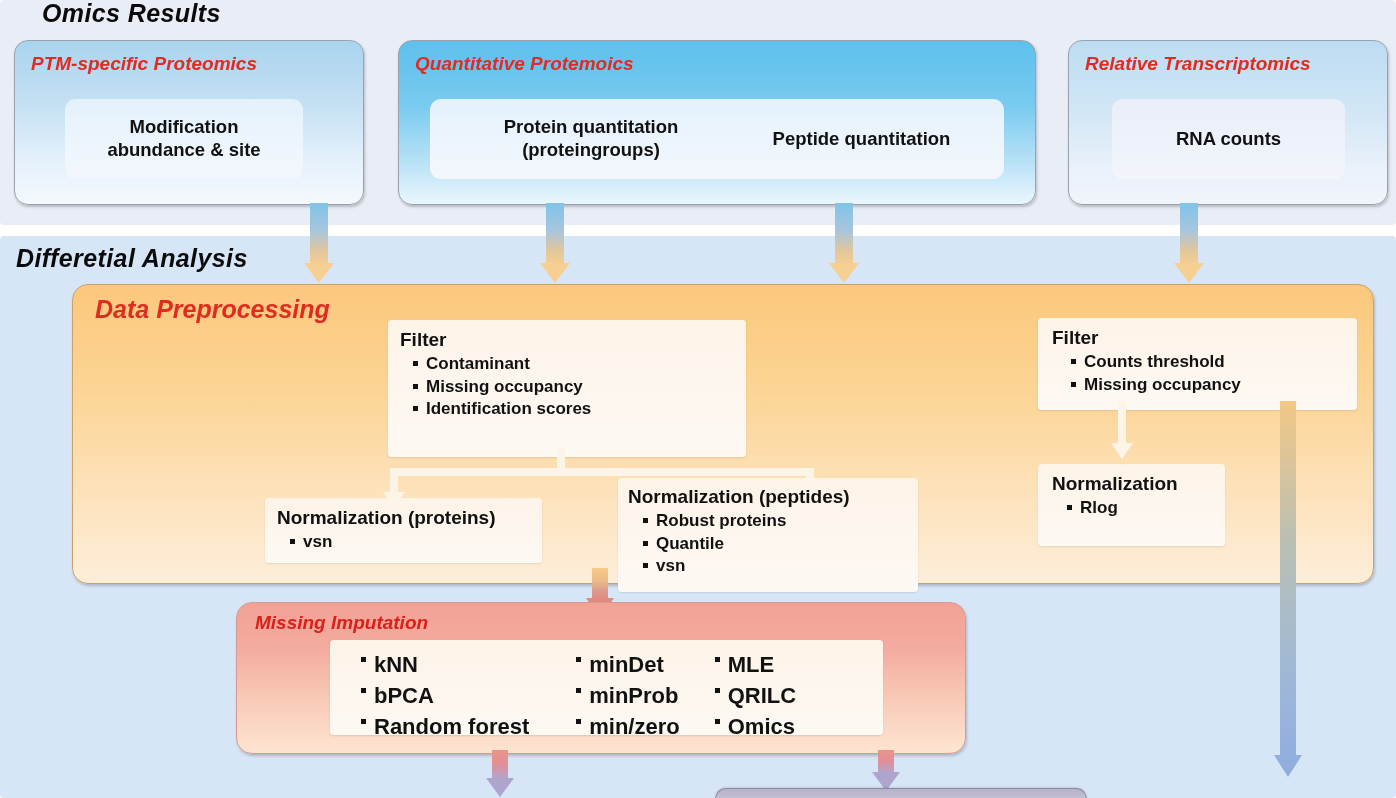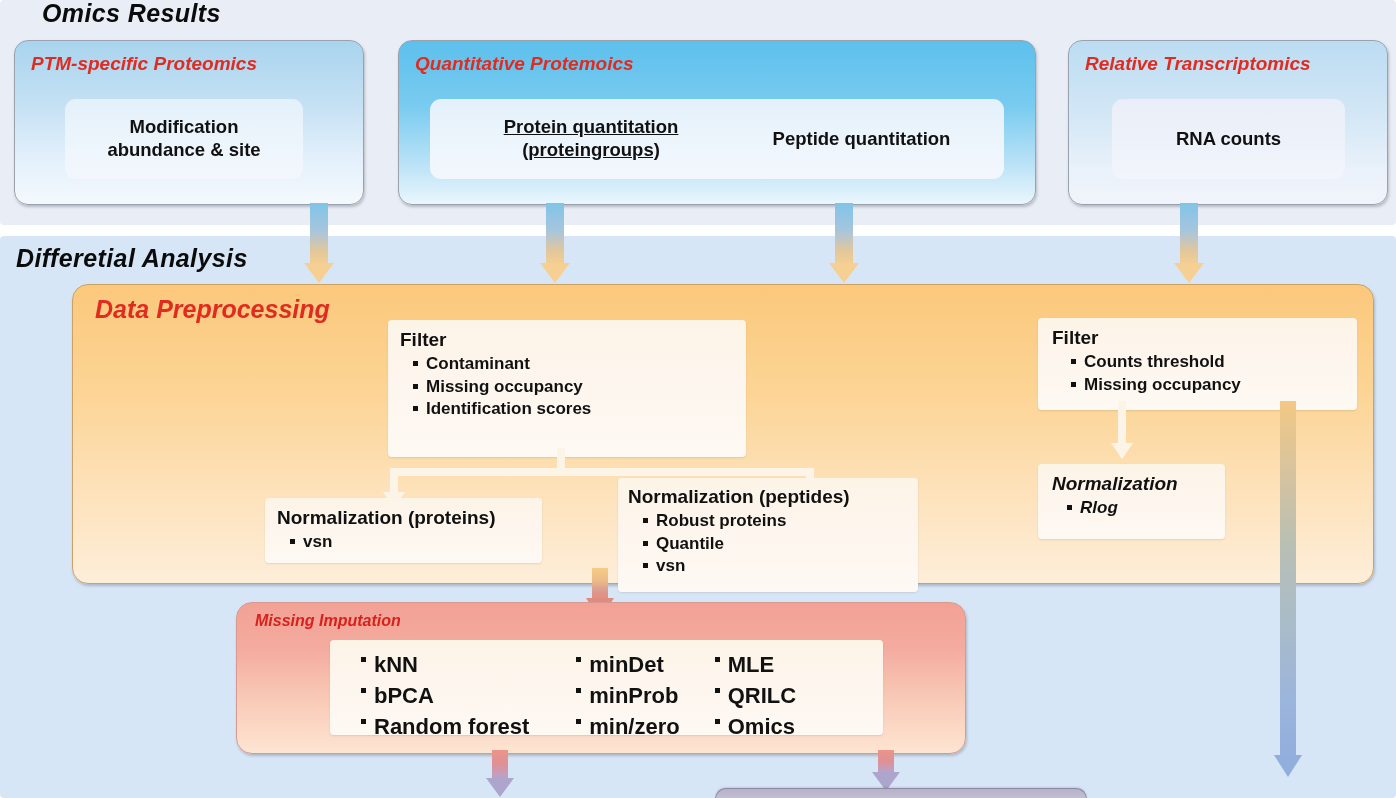--- a/index.html
+++ b/index.html
@@ -29,40 +29,40 @@
   #card-ptm{left:14px;top:40px;width:348px;height:163px;}
   #card-quant{left:398px;top:40px;width:636px;height:163px;}
   #card-trans{left:1068px;top:40px;width:318px;height:163px;}
 
   
   .ibox{position:absolute;border-radius:11px;
      background:linear-gradient(180deg,#e3f1fb 0%,#edf5fc 55%,#f3f7fd 100%);
      display:flex;align-items:center;justify-content:center;text-align:center;
      font-weight:bold;font-size:18.5px;color:#111;line-height:1.22;}
   #ibox-mod{left:50px;top:58px;width:238px;height:80px;}
-  #ibox-prot{left:31px;top:58px;width:322px;height:80px;text-decoration:underline;}
+  #ibox-prot{left:31px;top:58px;width:322px;height:80px;}
   #ibox-pep{left:320px;top:58px;width:285px;height:80px;}
   #ibox-rna{left:43px;top:58px;width:233px;height:80px;
      background:linear-gradient(180deg,#e9eef8 0%,#eef2fa 60%,#f2f5fb 100%);}
 
   
   #card-prep{position:absolute;left:72px;top:284px;width:1300px;height:298px;
      border-radius:16px;border:1px solid #caa268;
      background:linear-gradient(180deg,#fbc87c 0%,#fcd494 35%,#fde2bb 70%,#fdeeda 100%);
      box-shadow:1px 2px 3px rgba(0,0,0,.2);}
   #card-prep .ctitle{position:absolute;left:22px;top:10px;font-style:italic;
      font-weight:bold;font-size:25px;color:#e02b20;white-space:nowrap;}
 
   
   #card-imp{position:absolute;left:236px;top:602px;width:728px;height:150px;
      border-radius:16px;border:1px solid #d79a91;
      background:linear-gradient(180deg,#f2a195 0%,#f4ab9f 30%,#f9cdb9 68%,#fde5d2 100%);
      box-shadow:1px 2px 3px rgba(0,0,0,.2);}
   #card-imp .ctitle{position:absolute;left:18px;top:9px;font-style:italic;
-     font-weight:bold;font-size:16px;color:#d8211b;white-space:nowrap;}
+     font-weight:bold;font-size:19px;color:#d8211b;white-space:nowrap;}
 
   
   .cutbox{position:absolute;border-radius:13px 13px 0 0;
      border:1px solid #8d8aa3;border-bottom:none;
      background:linear-gradient(180deg,#b6b2c8 0%,#c3bfd4 100%);
      box-shadow:0 -1px 2px rgba(0,0,0,.12);}
   #cut-mid{left:715px;top:788px;width:370px;height:10px;}
 
   
   .cbox{position:absolute;border-radius:4px;
@@ -81,21 +81,21 @@
 
   #box-norm-prot{left:265px;top:498px;width:265px;height:56px;padding:9px 0 0 12px;}
   #box-norm-prot ul{margin-left:10px;}
 
   #box-norm-pep{left:618px;top:478px;width:290px;height:106px;padding:8px 0 0 10px;}
   #box-norm-pep ul{margin-left:12px;}
 
   #box-filter2{left:1038px;top:318px;width:305px;height:83px;padding:9px 0 0 14px;}
   #box-filter2 ul{margin-left:16px;}
 
-  #box-norm-rna{left:1038px;top:464px;width:173px;height:63px;padding:9px 0 3px 14px;font-style:italic;}
+  #box-norm-rna{left:1038px;top:464px;width:173px;height:63px;padding:9px 0 10px 14px;}
   #box-norm-rna ul{margin-left:12px;}
 
   #box-imp-list{left:330px;top:640px;width:553px;height:88px;
      display:flex;align-items:flex-start;padding-top:7px;}
   #box-imp-list .col{padding-left:28px;}
   #box-imp-list .col2{padding-left:44px;}
   #box-imp-list .col3{padding-left:32px;}
   #box-imp-list li{font-size:22px;line-height:1.42;}
 
   

